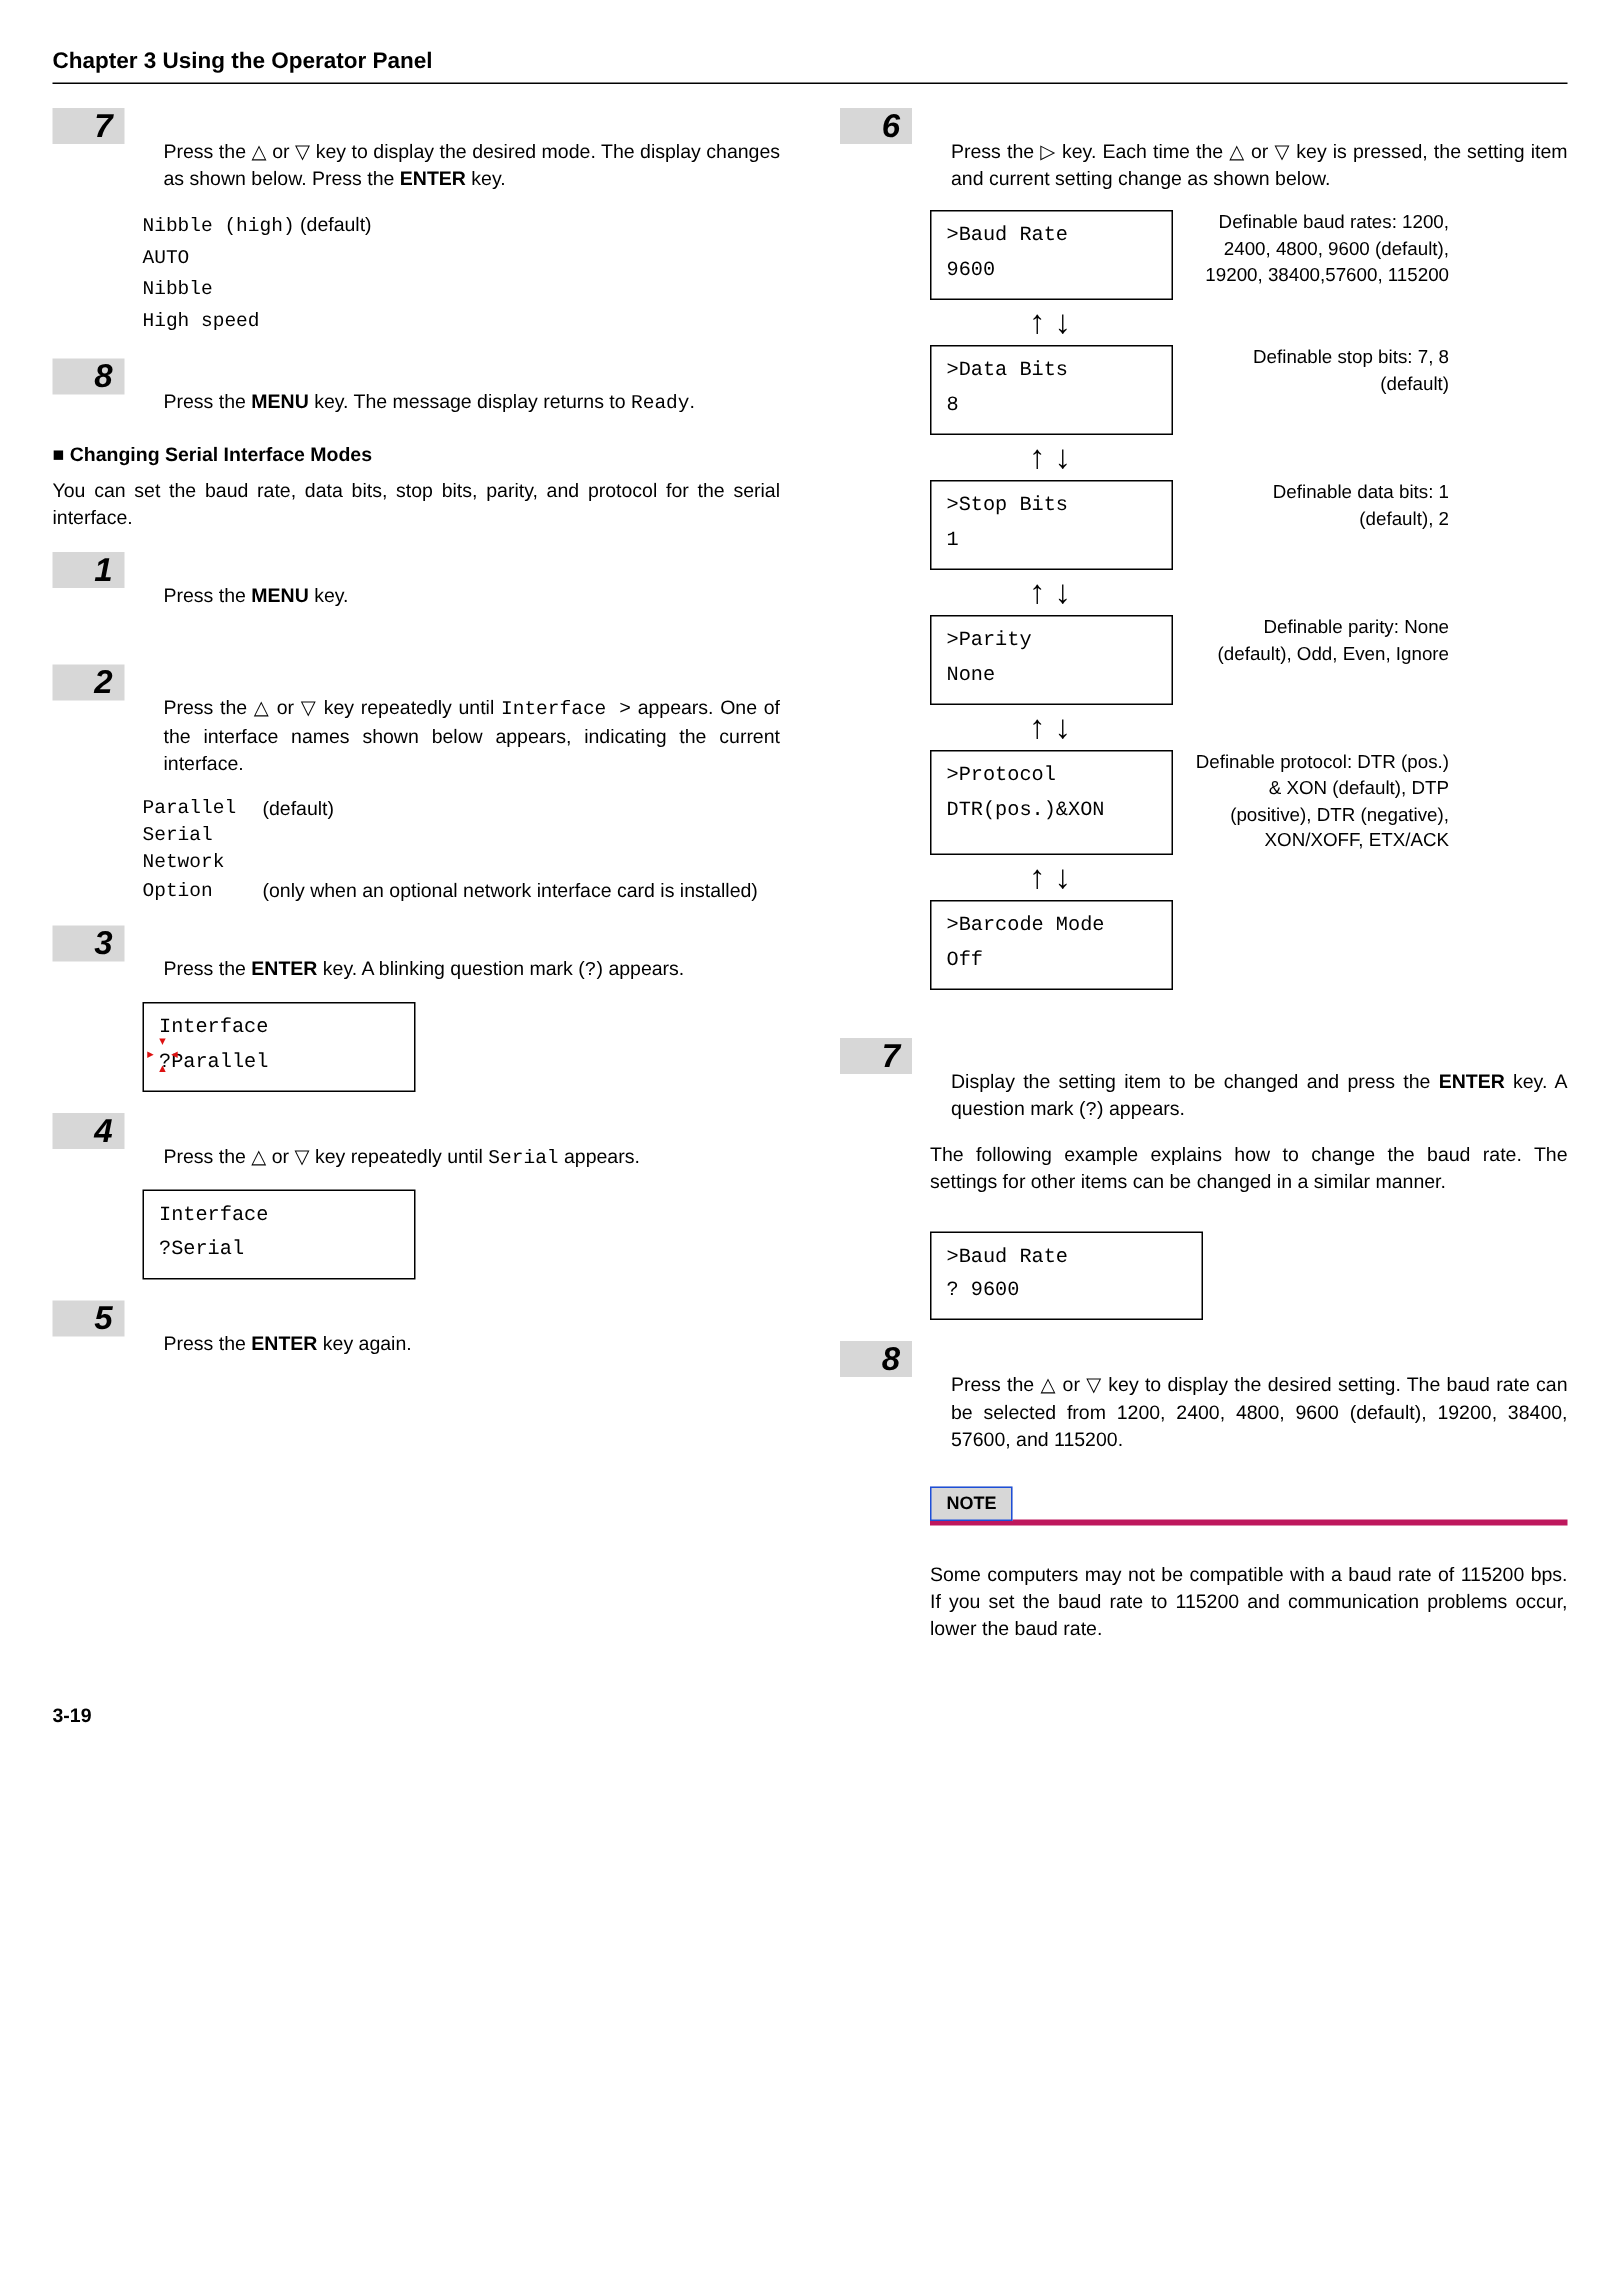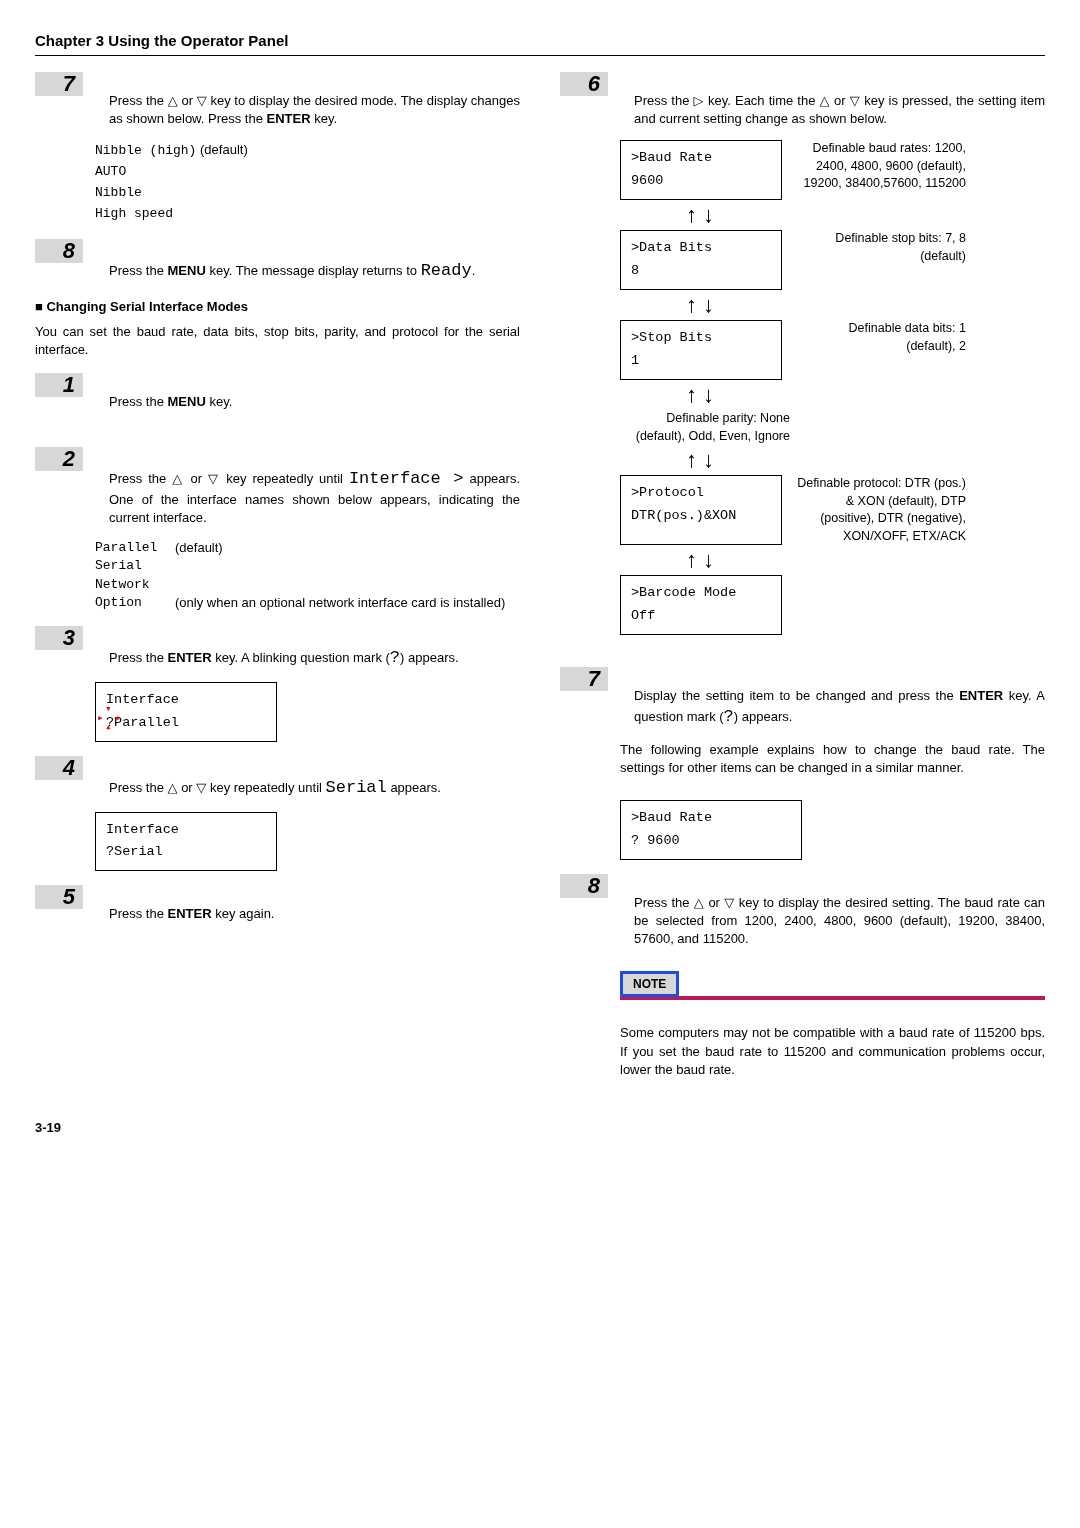--- a/index.html
+++ b/index.html
@@ -44,21 +44,21 @@
     line-height: 24px;
   }
   .step-body {
     padding-left: 26px;
     flex: 1;
     text-align: justify;
     margin-top: 20px;
   }
   .mono {
     font-family: "Courier New", monospace;
-    font-size: 17px;
+    font-size: 13px;
   }
   .mono-block {
     font-family: "Courier New", monospace;
     font-size: 13px;
     margin: 10px 0 14px 60px;
     line-height: 1.6;
   }
   .section-head {
     font-weight: bold;
     margin: 16px 0 6px 0;
@@ -127,21 +127,21 @@
   .interface-table .c1 {
     font-family: "Courier New", monospace;
     width: 80px;
   }
   .interface-table .c2 {
     flex: 1;
     text-align: justify;
   }
   .note-head {
     display: inline-block;
-    border: 3px solid #1d4ed8;
+    border: 1px solid #1d4ed8;
     background: #d7d7d7;
     font-weight: bold;
     font-size: 12px;
     padding: 2px 10px;
     margin-top: 10px;
     margin-left: 0;
   }
   .note-body {
     border-top: 4px solid #be185d;
     padding-top: 24px;
@@ -292,20 +292,24 @@
       <div class="setting-col">
         <div class="setting-box">
           <div>&gt;Stop Bits</div>
           <div>  1</div>
         </div>
         <div class="setting-desc">Definable data bits: 1 (default), 2</div>
       </div>
       <div class="arrows"><span>↑</span> <span>↓</span></div>
 
       <div class="setting-col">
+        <div class="setting-box">
+          <div>&gt;Parity</div>
+          <div>  None</div>
+        </div>
         <div class="setting-desc">Definable parity: None (default), Odd, Even, Ignore</div>
       </div>
       <div class="arrows"><span>↑</span> <span>↓</span></div>
 
       <div class="setting-col">
         <div class="setting-box">
           <div>&gt;Protocol</div>
           <div>  DTR(pos.)&amp;XON</div>
         </div>
         <div class="setting-desc">Definable protocol: DTR (pos.) &amp; XON (default), DTP (positive), DTR (negative), XON/XOFF, ETX/ACK</div>

